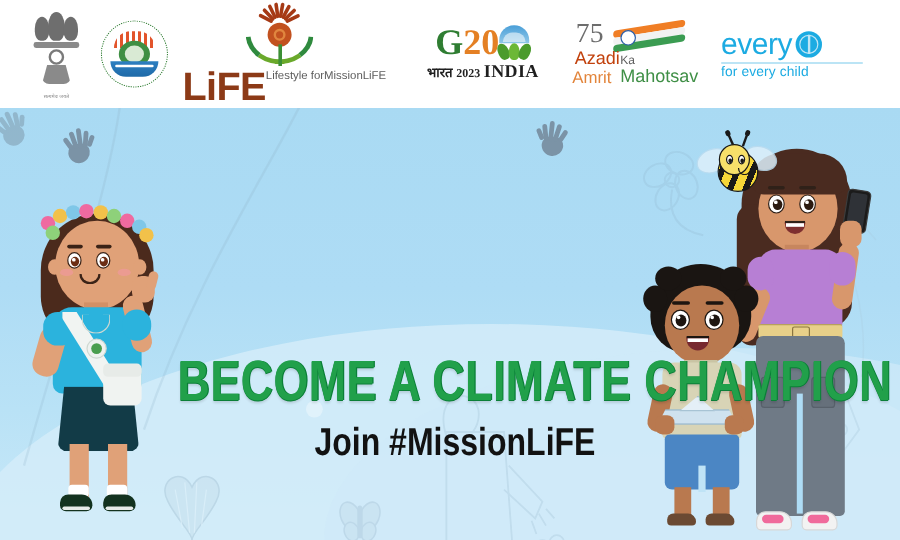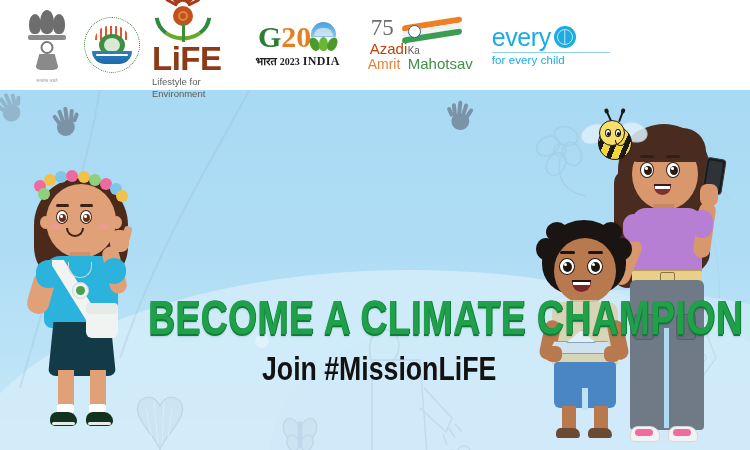--- a/index.html
+++ b/index.html
@@ -65,21 +65,21 @@
   .life-mark .sun:after{ content:""; position:absolute; inset:5px; border-radius:50%;
       border:2px solid #e0863f; }
   .life-mark .leafL{ position:absolute; left:1px; top:26px; width:30px; height:26px;
       border-radius:0 0 0 100%; border-left:4px solid #2f8a3e; border-bottom:4px solid #6aa92b;
       transform:rotate(-6deg); }
   .life-mark .leafR{ position:absolute; right:1px; top:26px; width:30px; height:26px;
       border-radius:0 0 100% 0; border-right:4px solid #2f8a3e; border-bottom:4px solid #6aa92b;
       transform:rotate(6deg); }
   .life-mark .stem{ position:absolute; left:27px; top:34px; width:2.5px; height:18px;
       background:#3c8f35; }
-  .life-text{ display:flex; flex-direction:column; justify-content:center; }
+  .life-text{ display:flex; flex-direction:row; justify-content:center; }
   .life-title{ font-family:"Liberation Sans",sans-serif; font-size:33px; font-weight:700;
       color:#8c3a17; line-height:.92; letter-spacing:-.5px; }
   .life-sub{ font-size:9.5px; color:#5c5c5c; line-height:1.12; margin-top:2px; }
 
   
   .g20{ margin-right:28px; display:flex; flex-direction:column; align-items:center; }
   .g20-top{ display:flex; align-items:flex-end; }
   .g20-g{ font-size:30px; font-weight:700; color:#2f7d32;
       font-family:"Liberation Serif",serif; line-height:1; }
   .g20-2{ font-size:30px; font-weight:700; color:#e48024;
@@ -93,21 +93,21 @@
   .g20-lotus .petal{ position:absolute; bottom:1px; width:9px; height:14px;
       border-radius:50% 50% 40% 40%; background:#5aa82f; }
   .g20-lotus .p1{ left:0; transform:rotate(-26deg); background:#4b9b2c;}
   .g20-lotus .p2{ left:9px; background:#6cb836;}
   .g20-lotus .p3{ left:18px; transform:rotate(26deg); background:#4b9b2c;}
   .g20-bottom{ display:flex; align-items:baseline; gap:3px; margin-top:1px; }
   .g20-hindi{ font-size:11px; font-weight:700; color:#1f1f1f;
       font-family:"Liberation Serif",serif; }
   .g20-year{ font-size:10px; font-weight:700; color:#1f1f1f;
       font-family:"Liberation Serif",serif; }
-  .g20-india{ font-size:12px; font-weight:700; color:#1f1f1f; letter-spacing:.3px;
+  .g20-india{ font-size:15px; font-weight:700; color:#1f1f1f; letter-spacing:.3px;
       font-family:"Liberation Serif",serif; }
 
   
   .azadi{ margin-right:28px; position:relative; width:96px; height:62px; }
   .azadi .num75{ position:absolute; top:1px; left:3px; font-size:23px; color:#6d6d6d;
       font-family:"Liberation Serif",serif; font-weight:400; }
   .azadi .flag{ position:absolute; top:6px; left:34px; width:60px; height:22px; }
   .azadi .band{ position:absolute; left:0; width:60px; height:6px; border-radius:4px;
       transform:skewY(-9deg); }
   .azadi .saffron{ top:1px; background:#f07e25; }
@@ -405,21 +405,21 @@
         <div class="ray" style="transform:rotate(46deg)"></div>
         <div class="ray" style="transform:rotate(64deg)"></div>
         <div class="sun"></div>
         <div class="leafL"></div>
         <div class="leafR"></div>
         <div class="stem"></div>
       </div>
       <div class="life-text">
         <div class="life-title">LiFE</div>
         <div class="life-sub">Lifestyle for</div>
-        <div class="life-sub">Environment</div>
+        <div class="life-sub">MissionLiFE</div>
       </div>
     </div>
 
     <div class="logo g20">
       <div class="g20-top">
         <span class="g20-g">G</span>
         <span class="g20-2">20</span>
         <span class="g20-lotus">
           <span class="dome"></span>
           <span class="petal p1"></span>

